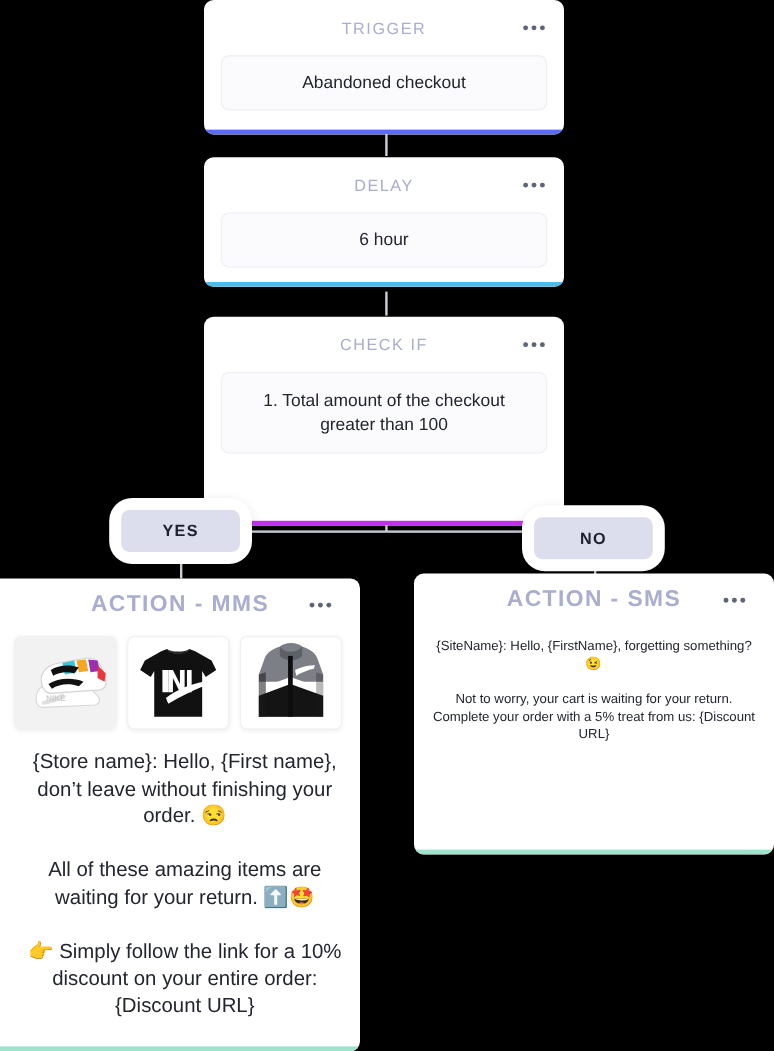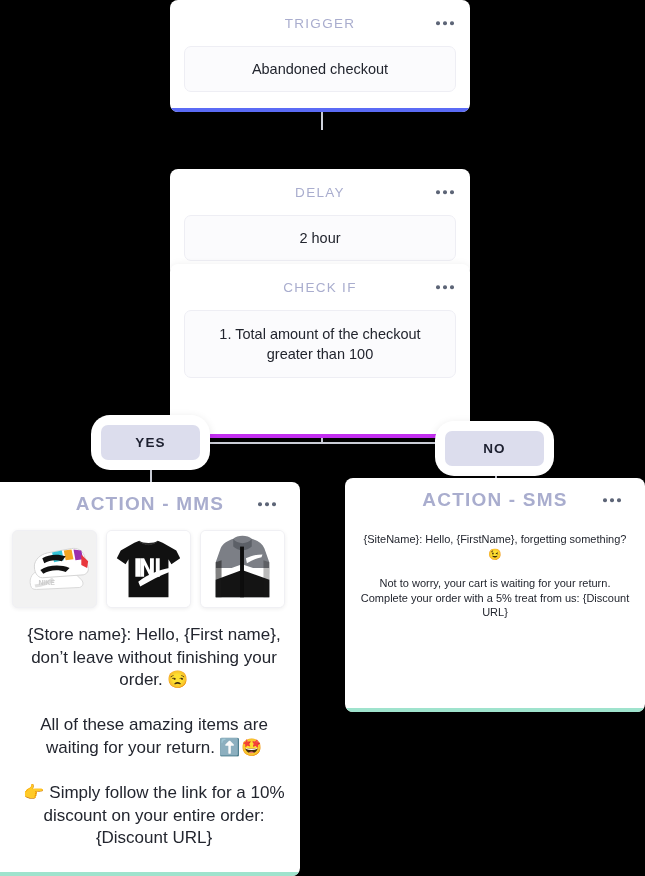--- a/index.html
+++ b/index.html
@@ -117,30 +117,30 @@
       <span class="kebab">
           <i></i>
           <i></i>
           <i></i>
         </span>
     </div>
     <div class="node-body">Abandoned checkout</div>
     <div class="node-accent" style="background:#5b6bf5;"></div>
   </div>
 
-  <div class="node" style="left:170px; top:131px; width:300px; height:108px;margin-top:38px;">
+  <div class="node" style="left:170px; top:131px; width:300px; height:108px;">
     <div class="node-head">
       <span class="node-title">DELAY</span>
       <span class="kebab">
           <i></i>
           <i></i>
           <i></i>
         </span>
     </div>
-    <div class="node-body">2 hour</div>
+    <div class="node-body">6 hour</div>
     <div class="node-accent" style="background:#4fb8f0;"></div>
   </div>
 
   <div class="node" style="left:170px; top:264px; width:300px; height:174px;">
     <div class="node-head">
       <span class="node-title">CHECK IF</span>
       <span class="kebab">
           <i></i>
           <i></i>
           <i></i>

